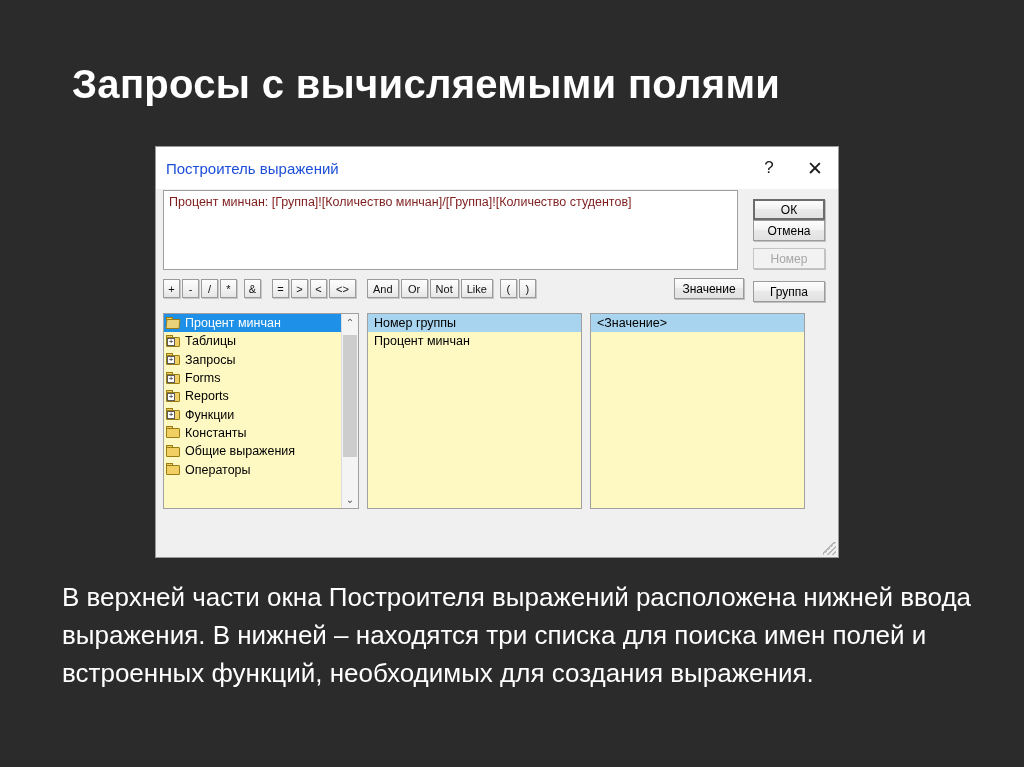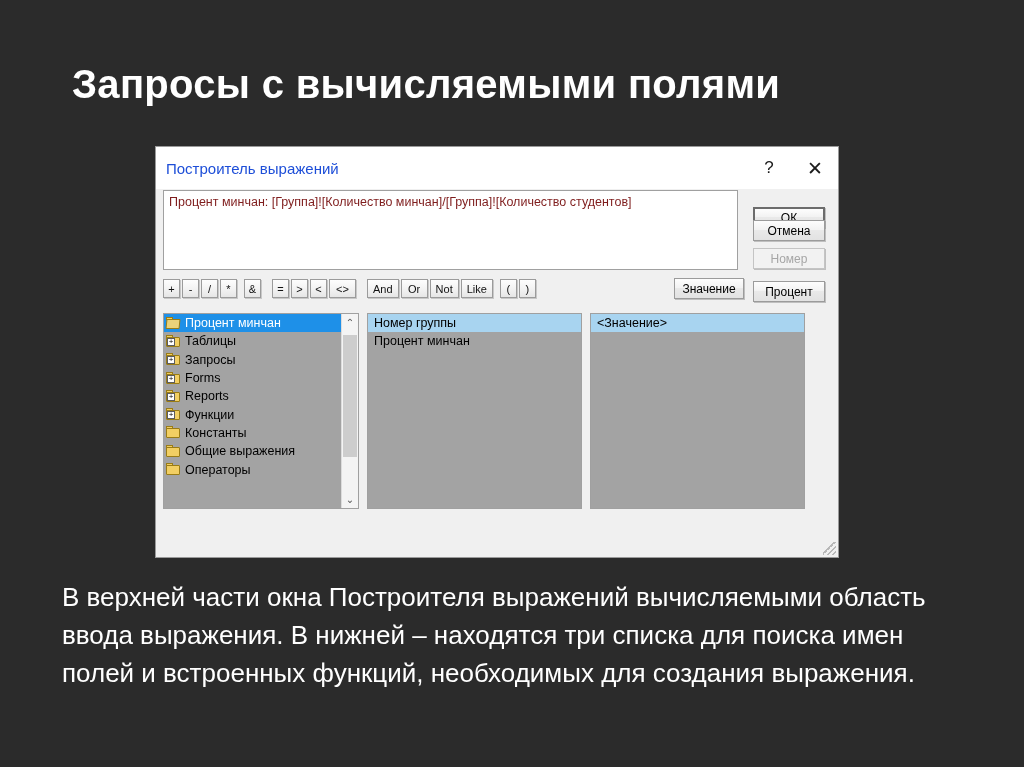--- a/index.html
+++ b/index.html
@@ -109,21 +109,21 @@
     font-size: 12px;
     color: #000;
     display: flex;
     align-items: center;
     justify-content: center;
     cursor: default;
     box-shadow: 1px 1px 0 rgba(130,130,130,0.45);
   }
   .side-btn.primary { border: 2px solid #6c6c6c; }
   .side-btn.disabled { color: #a6a6a6; border-color: #c4c4c4; background: #f2f2f2; }
-  .btn-ok     { right: 13px; top: 18px; }
+  .btn-ok     { right: 13px; top: 10px; }
   .btn-cancel { right: 13px; top: 31px; }
   .btn-back   { right: 13px; top: 59px; }
   .btn-help   { right: 13px; top: 92px; }
 
   
   .op-row {
     position: absolute;
     left: 7px;
     top: 90px;
     display: flex;
@@ -169,21 +169,21 @@
   
   .panes {
     position: absolute;
     left: 7px;
     top: 124px;
     right: 14px;
     height: 196px;
     display: flex;
   }
   .pane {
-    background: #a3a3a3;
+    background: #fef9c3;
     border: 1px solid #a0a0a0;
     box-sizing: border-box;
     position: relative;
     overflow: hidden;
   }
   .pane-left   { width: 196px; }
   .pane-mid    { width: 215px; margin-left: 8px; }
   .pane-right  { width: 215px; margin-left: 8px; }
 
   .list {
@@ -324,21 +324,21 @@
     </div>
   </div>
 
   <div class="dlg-body">
 
     <div class="expr-box">Процент минчан: [Группа]![Количество минчан]/[Группа]![Количество студентов]</div>
 
     <div class="side-btn primary btn-ok">ОК</div>
     <div class="side-btn btn-cancel">Отмена</div>
     <div class="side-btn disabled btn-back">Номер</div>
-    <div class="side-btn btn-help">Процент</div>
+    <div class="side-btn btn-help">Группа</div>
 
     <div class="op-row" id="op-row">
         <div class="op-btn">+</div>
         <div class="op-btn">-</div>
         <div class="op-btn">/</div>
         <div class="op-btn">*</div>
         <div class="op-gap-sm"></div>
         <div class="op-btn">&amp;</div>
         <div class="op-gap"></div>
         <div class="op-btn">=</div>
@@ -455,13 +455,13 @@
             </div>
           </div>
       </div>
 
     </div>
 
     <div class="grip"></div>
   </div>
 </div>
 
-<div class="para">В верхней части окна Построителя выражений вычисляемыми область ввода выражения. В нижней – находятся три списка для поиска имен полей и встроенных функций, необходимых для создания выражения.</div>
+<div class="para">В верхней части окна Построителя выражений расположена нижней ввода выражения. В нижней – находятся три списка для поиска имен полей и встроенных функций, необходимых для создания выражения.</div>
 
 </body></html>

